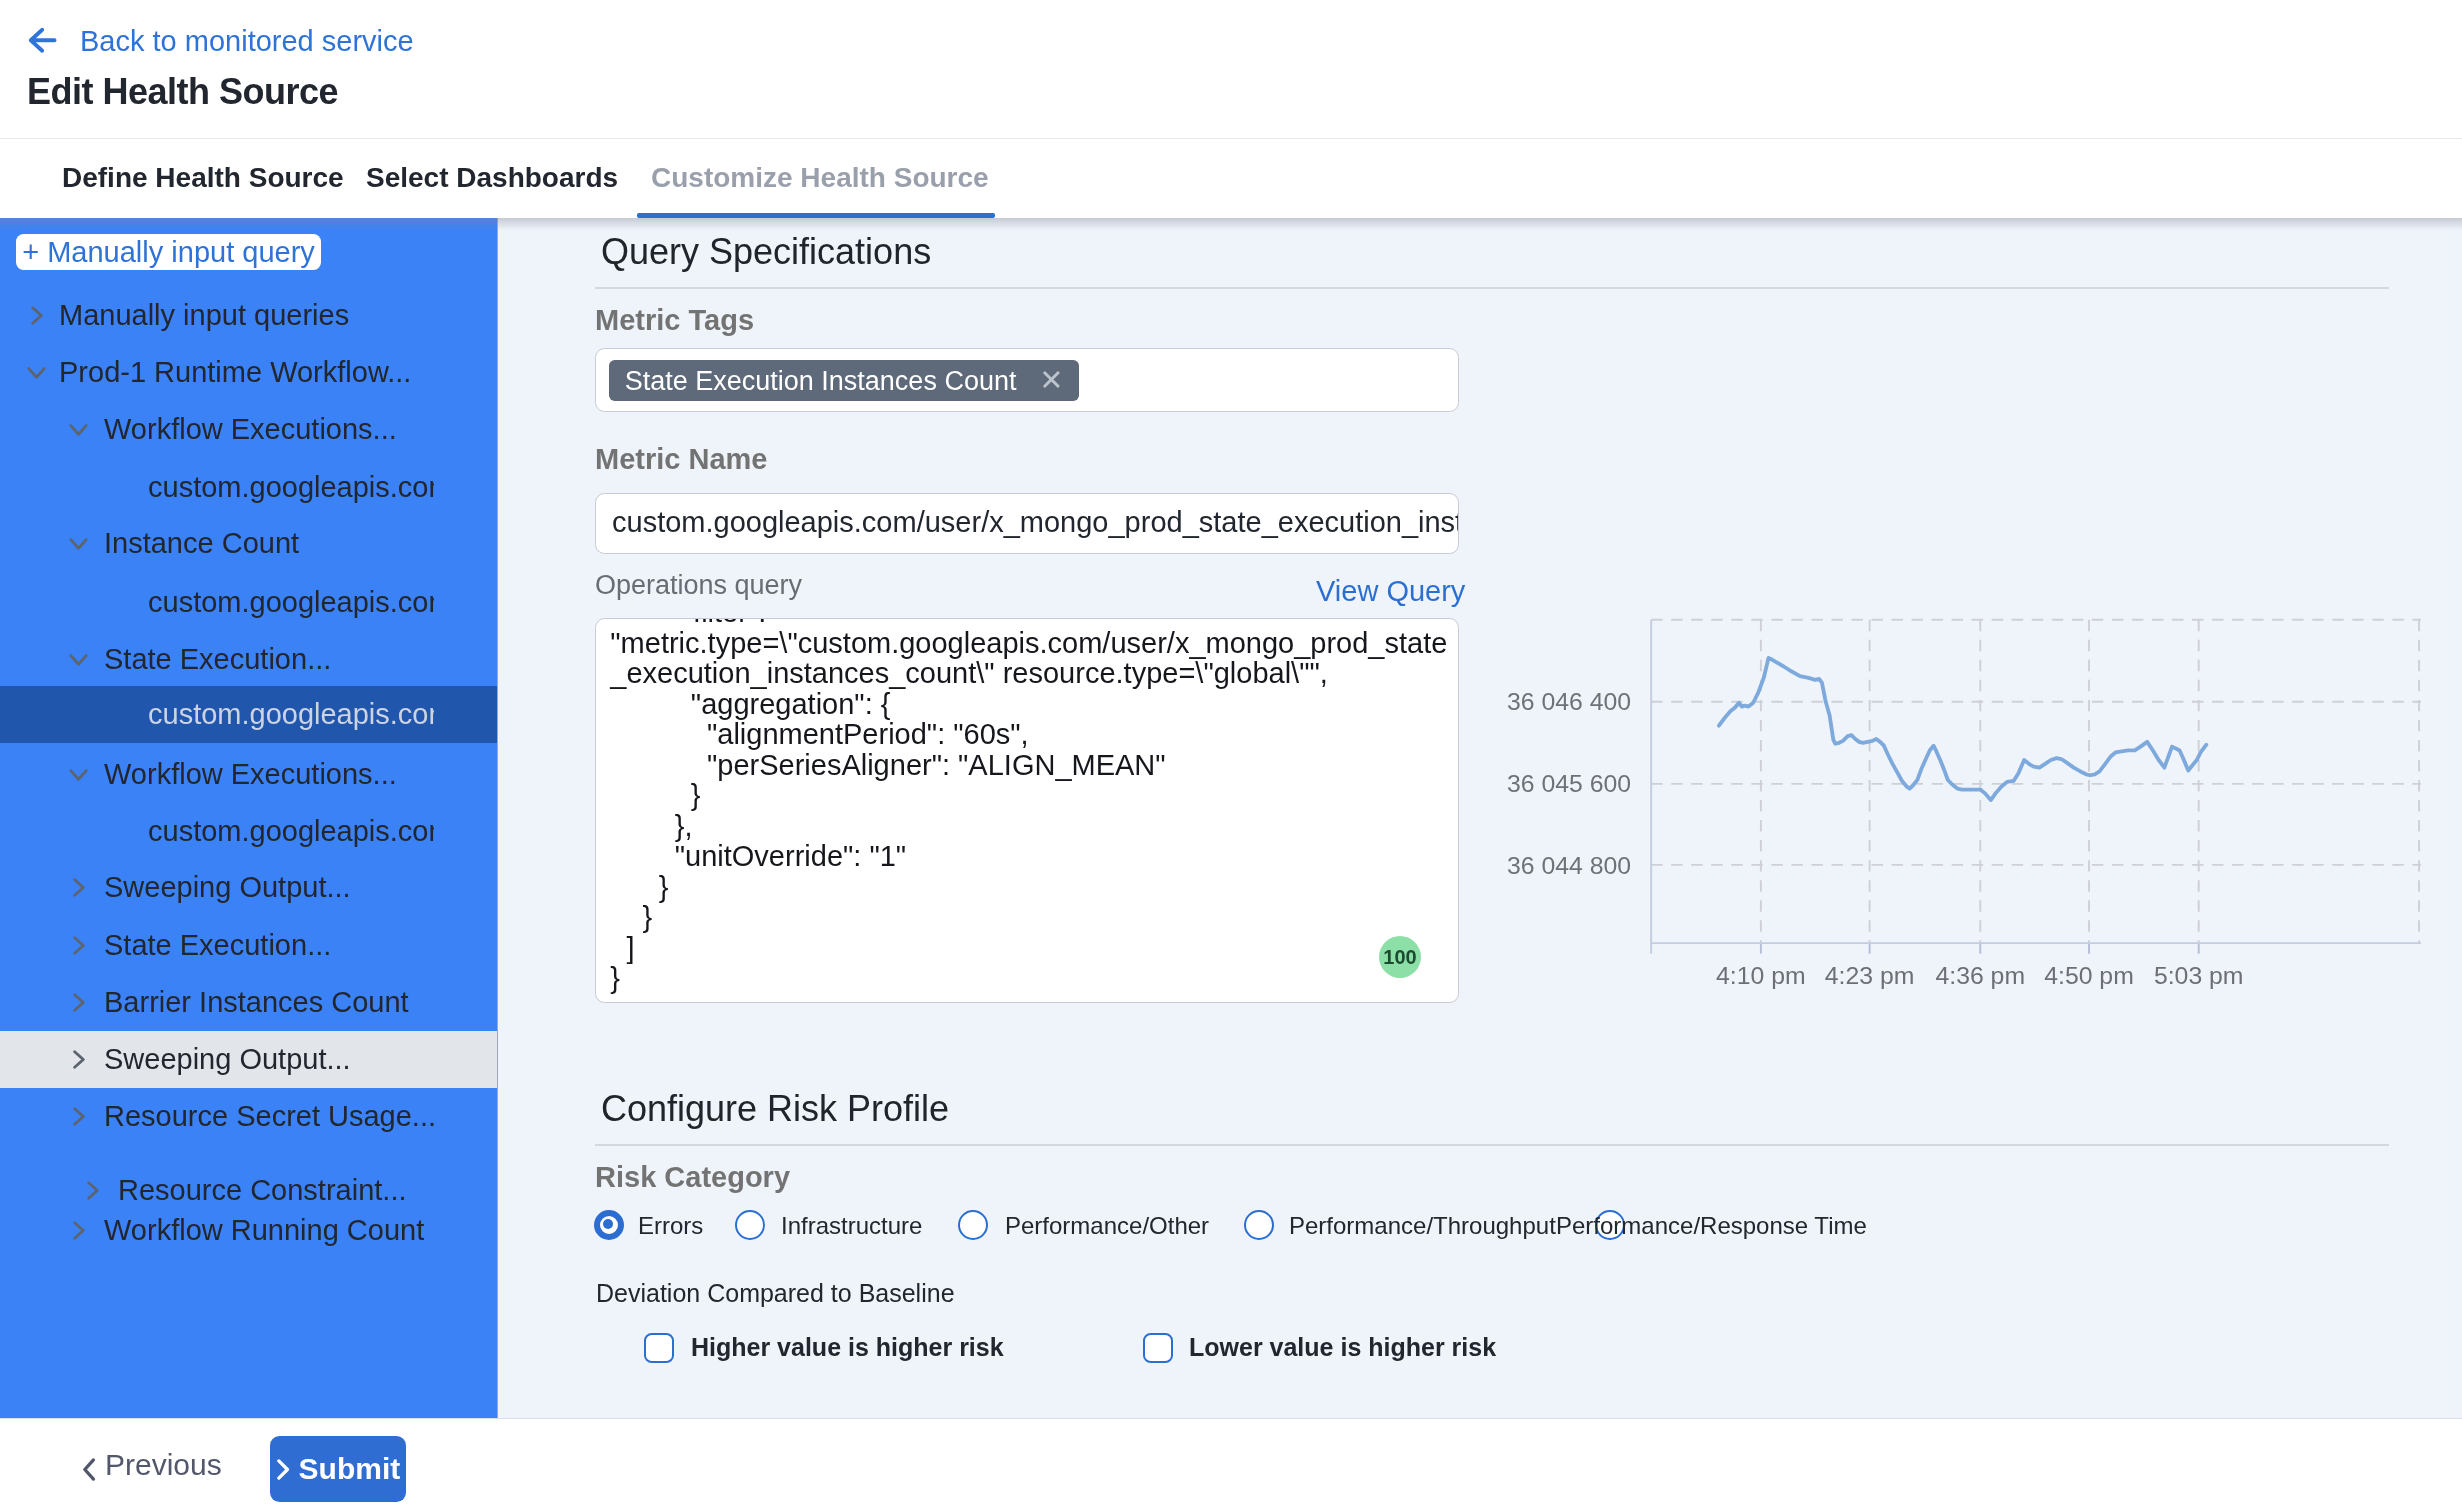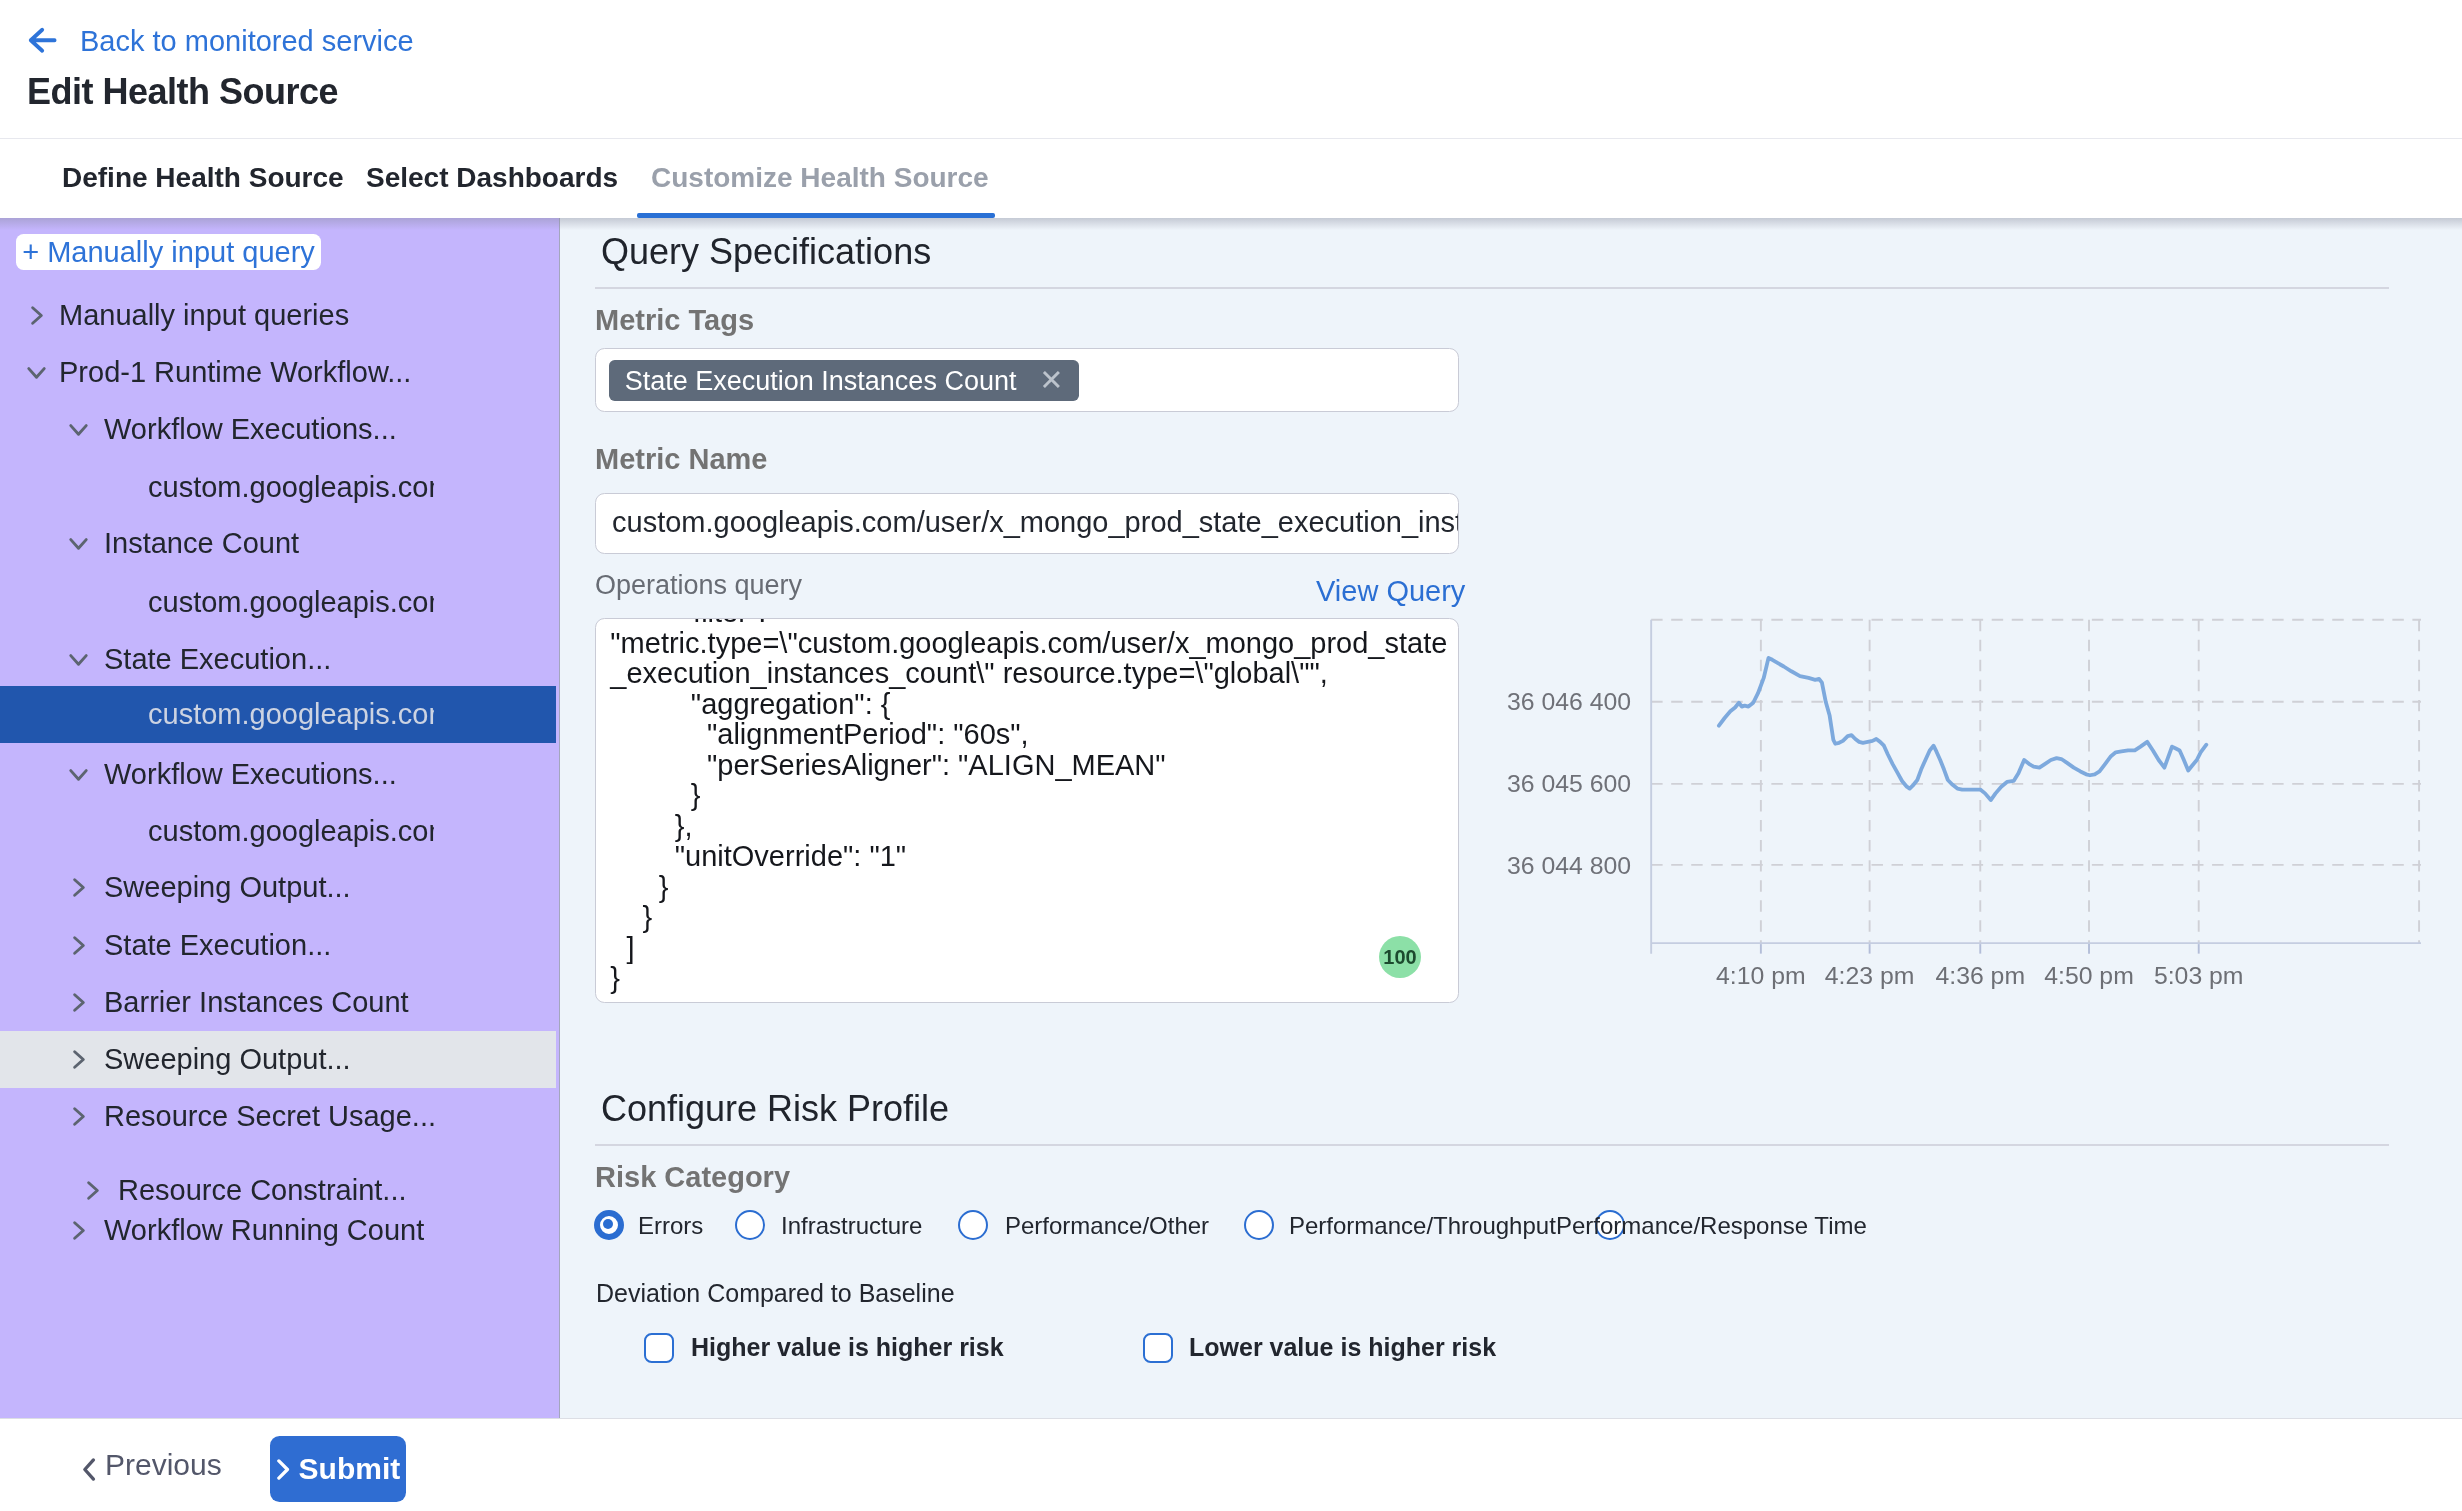--- a/index.html
+++ b/index.html
@@ -15,21 +15,21 @@
 
   
   #tabbar { position:absolute; left:0; top:141px; width:2462px; height:76px; background:#fff; }
   .tab { position:absolute; top:0; height:76px; line-height:73px; font-size:28px; font-weight:600; color:#22262e; }
   #tab3 { color:#9aa0ab; }
   #tabline { position:absolute; left:637px; top:72px; width:358px; height:4.8px; background:#2970d5; border-radius:1.9px; }
   #tabshadow { position:absolute; left:0; top:218px; width:2462px; height:12.4px; background:linear-gradient(rgba(130,134,152,0.38), rgba(130,134,152,0)); z-index:5; }
 
   
   #content { position:absolute; left:0; top:218px; width:2462px; height:1201px; background:#eef4fa; }
-  #sidebar { position:absolute; left:0; top:0; width:560px; height:1201px; background:#c4b5fd; border-right:1.9px solid #a3a6bd; overflow:hidden;padding-left:15px; }
+  #sidebar { position:absolute; left:0; top:0; width:498px; height:1201px; background:#3b82f6; border-right:1.9px solid #a3a6bd; overflow:hidden;padding-left:15px; }
 
   #addquery { position:absolute; left:16px; top:16px; width:305px; height:36px; background:#fff; border-radius:7.6px; font-size:29px; color:#2e73d8; line-height:36px; text-align:center; }
   .trow { position:absolute; left:0; width:556px; height:57px; }
   .trow .chev { position:absolute; top:15.3px; width:27px; height:27px; }
   .trow .lbl { position:absolute; top:0; height:57px; line-height:57px; font-size:29px; color:#22262e; white-space:nowrap; overflow:hidden; }
   .lvl0 .chev { left:23px; } .lvl0 .lbl { left:59px; }
   .lvl1 .chev { left:65px; } .lvl1 .lbl { left:104px; }
   .lvl2 .lbl  { left:148px; width:286px; }
   .trow.sel { background:#2156ad; }
   .trow.sel .lbl { color:#ccd3e2; }

